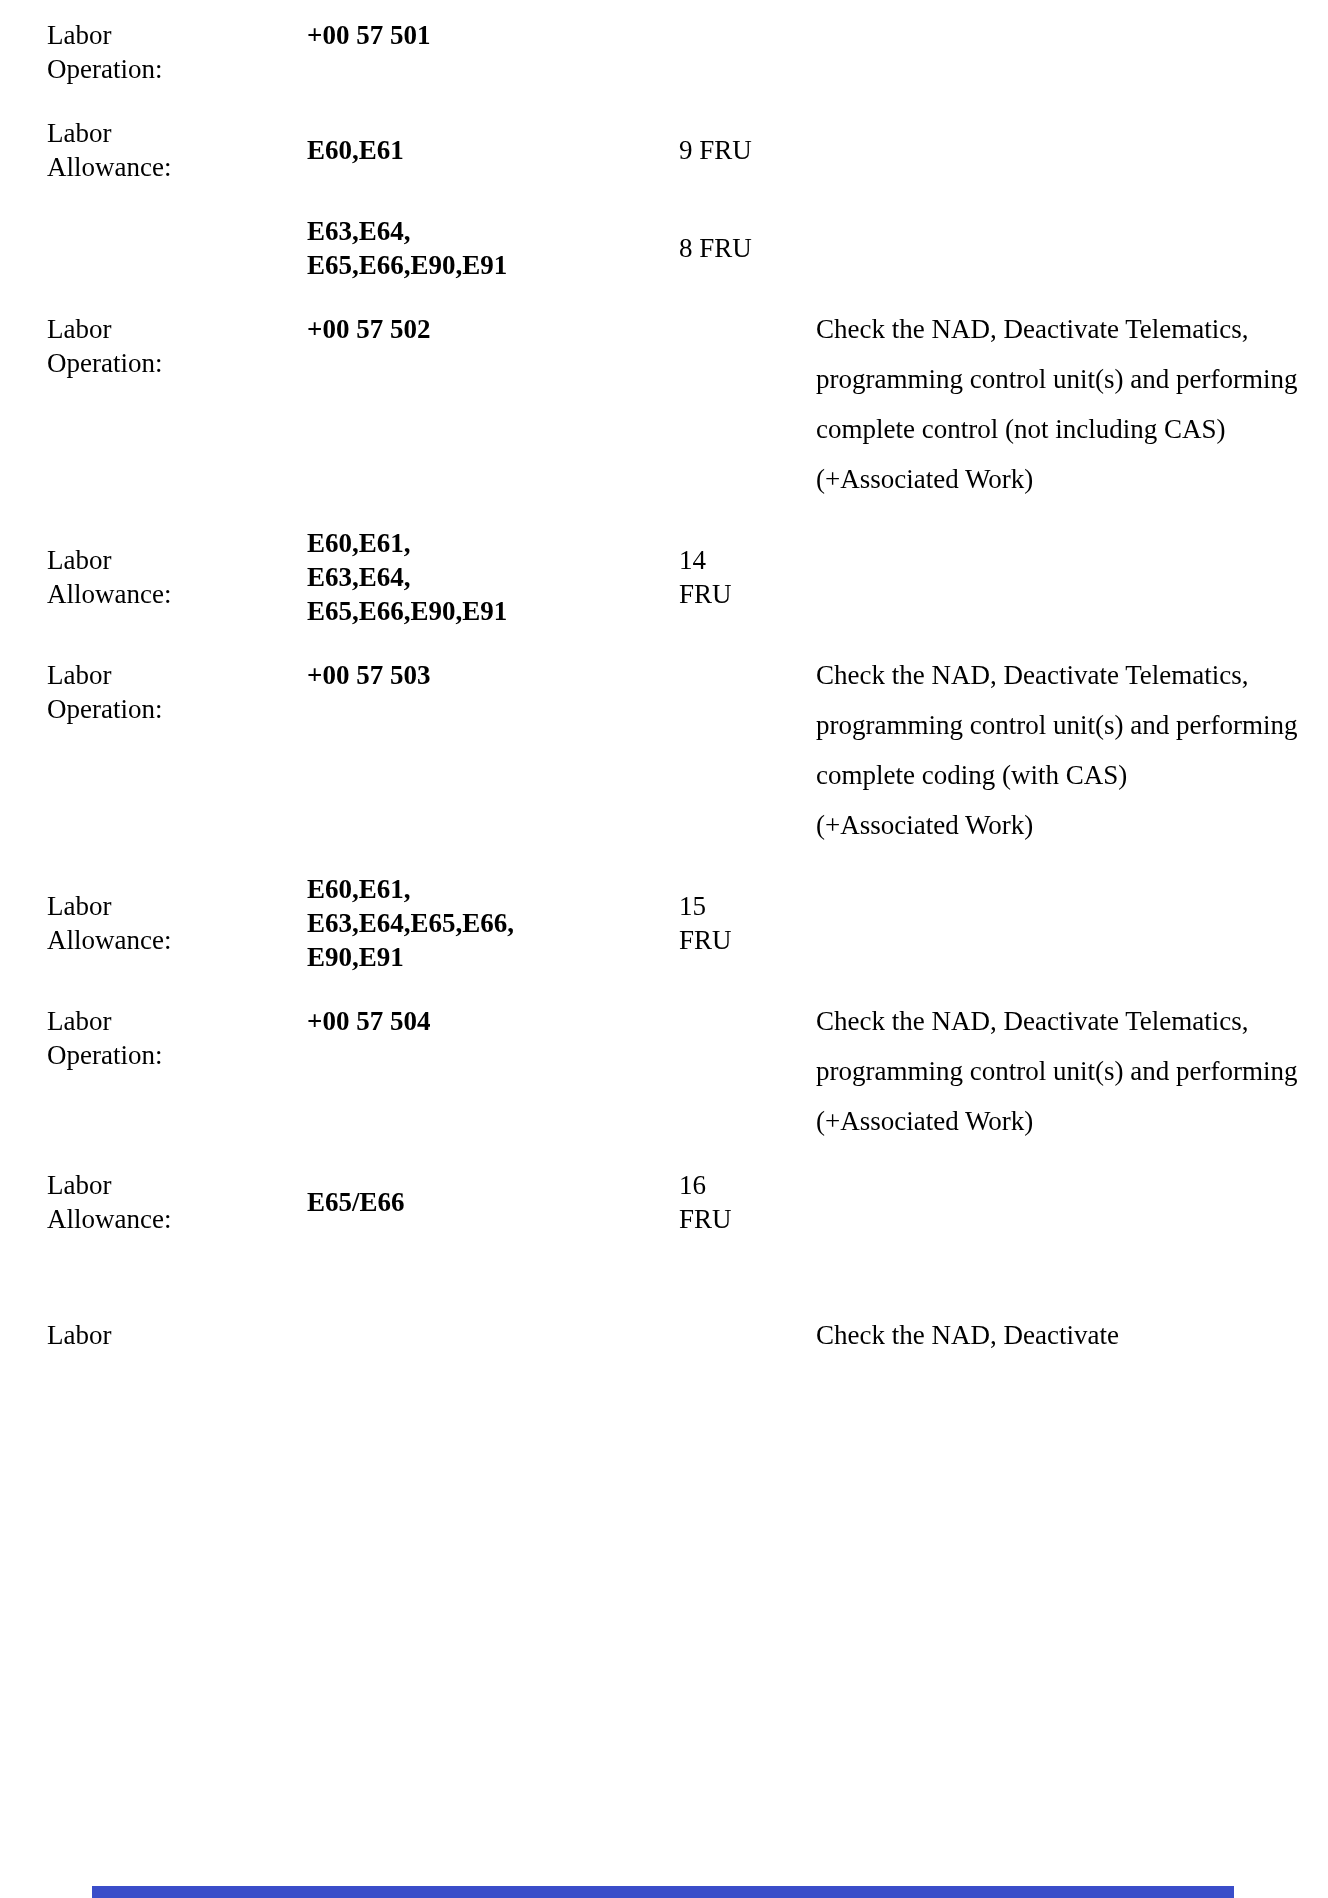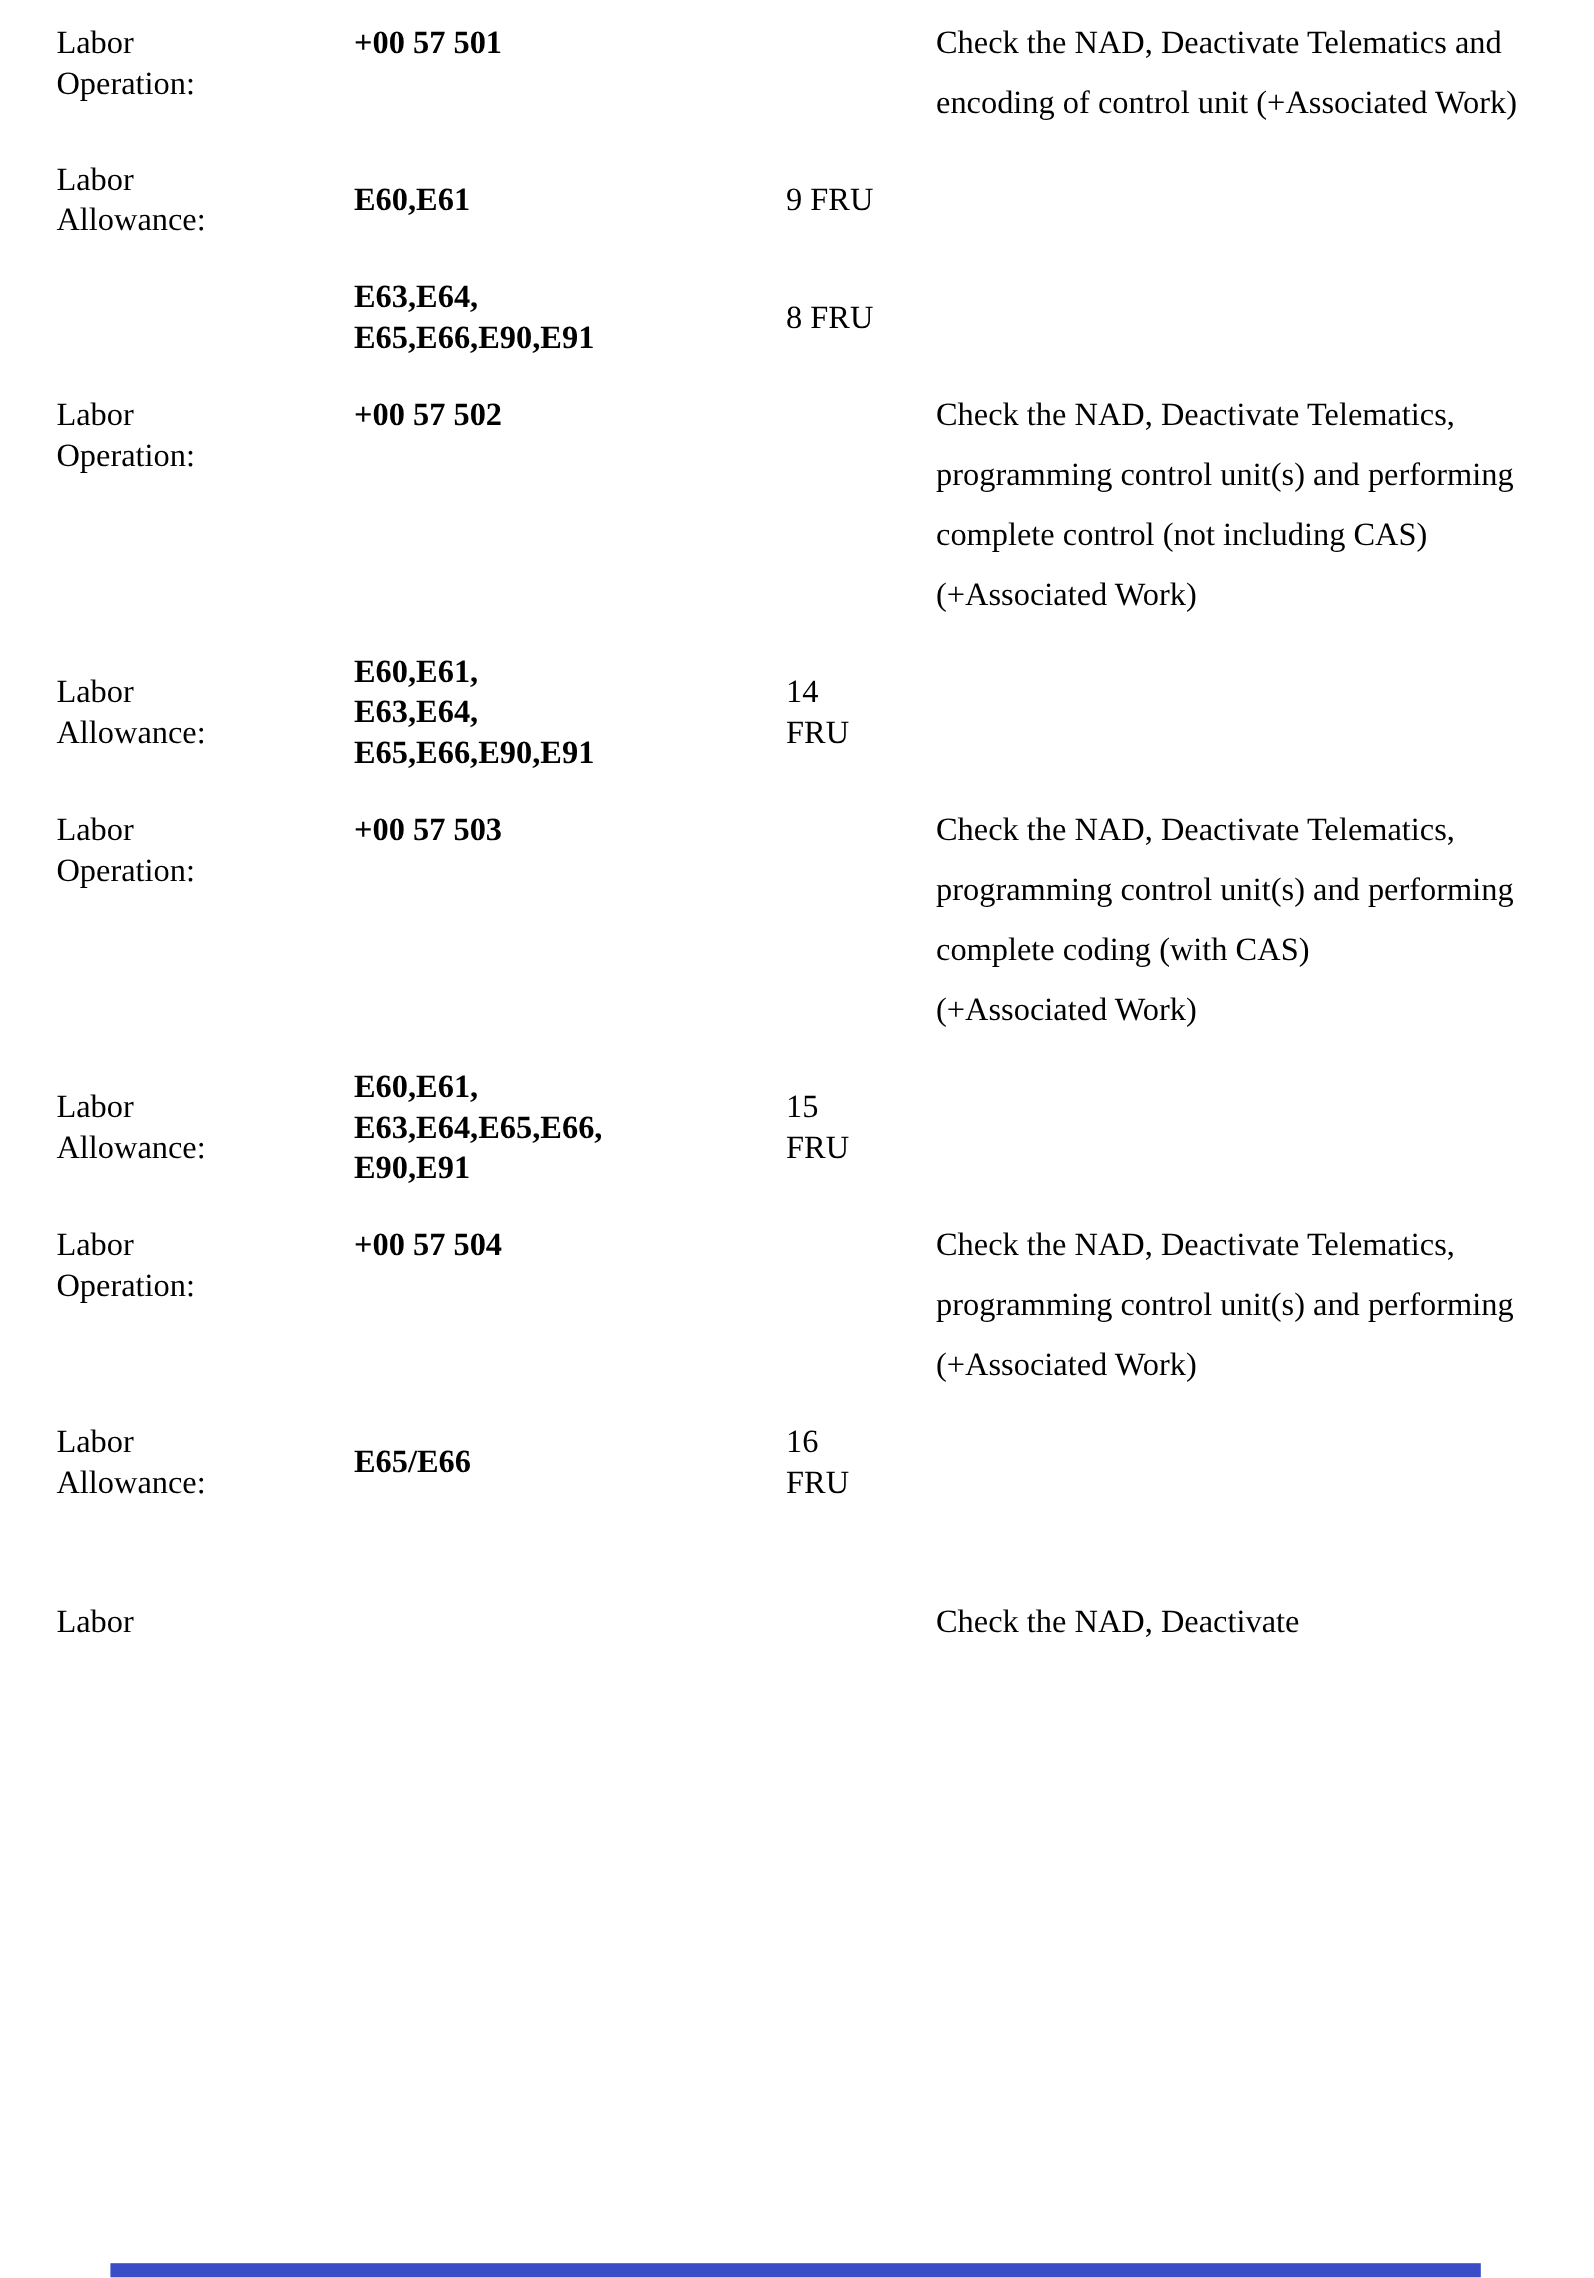--- a/index.html
+++ b/index.html
@@ -21,20 +21,21 @@
     padding: 18px 40px 0 47px;
     box-sizing: border-box;
     width: 100%;
     height: 100%;
   }
   .row {
     display: grid;
     grid-template-columns: 248px 360px 125px 490px;
     align-items: flex-start;
     margin-bottom: 30px;
+    gap: 12px;
   }
   .row.allowance {
     align-items: center;
   }
   .row.last {
     margin-top: 82px;
     margin-bottom: 0;
   }
   .cell {
     box-sizing: border-box;
@@ -67,24 +68,20 @@
 </style>
 </head>
 <body style="background: rgb(255, 255, 255); color: rgb(0, 0, 0);">
 
 <div class="page">
   <div id="rows-container">
   <div class="row">
     <div class="cell label">Labor Operation:</div>
     <div class="cell code">+00 57 501</div>
     <div class="cell fru"></div>
-    <div class="cell desc">
-          <p>Check the NAD, Deactivate Telematics and</p>
-          <p>encoding of control unit (+Associated Work)</p>
-        </div>
   </div>
 
   <div class="row allowance">
     <div class="cell label">Labor Allowance:</div>
     <div class="cell code">E60,E61</div>
     <div class="cell fru">9 FRU</div>
     <div class="cell desc"></div>
   </div>
 
   <div class="row allowance">

